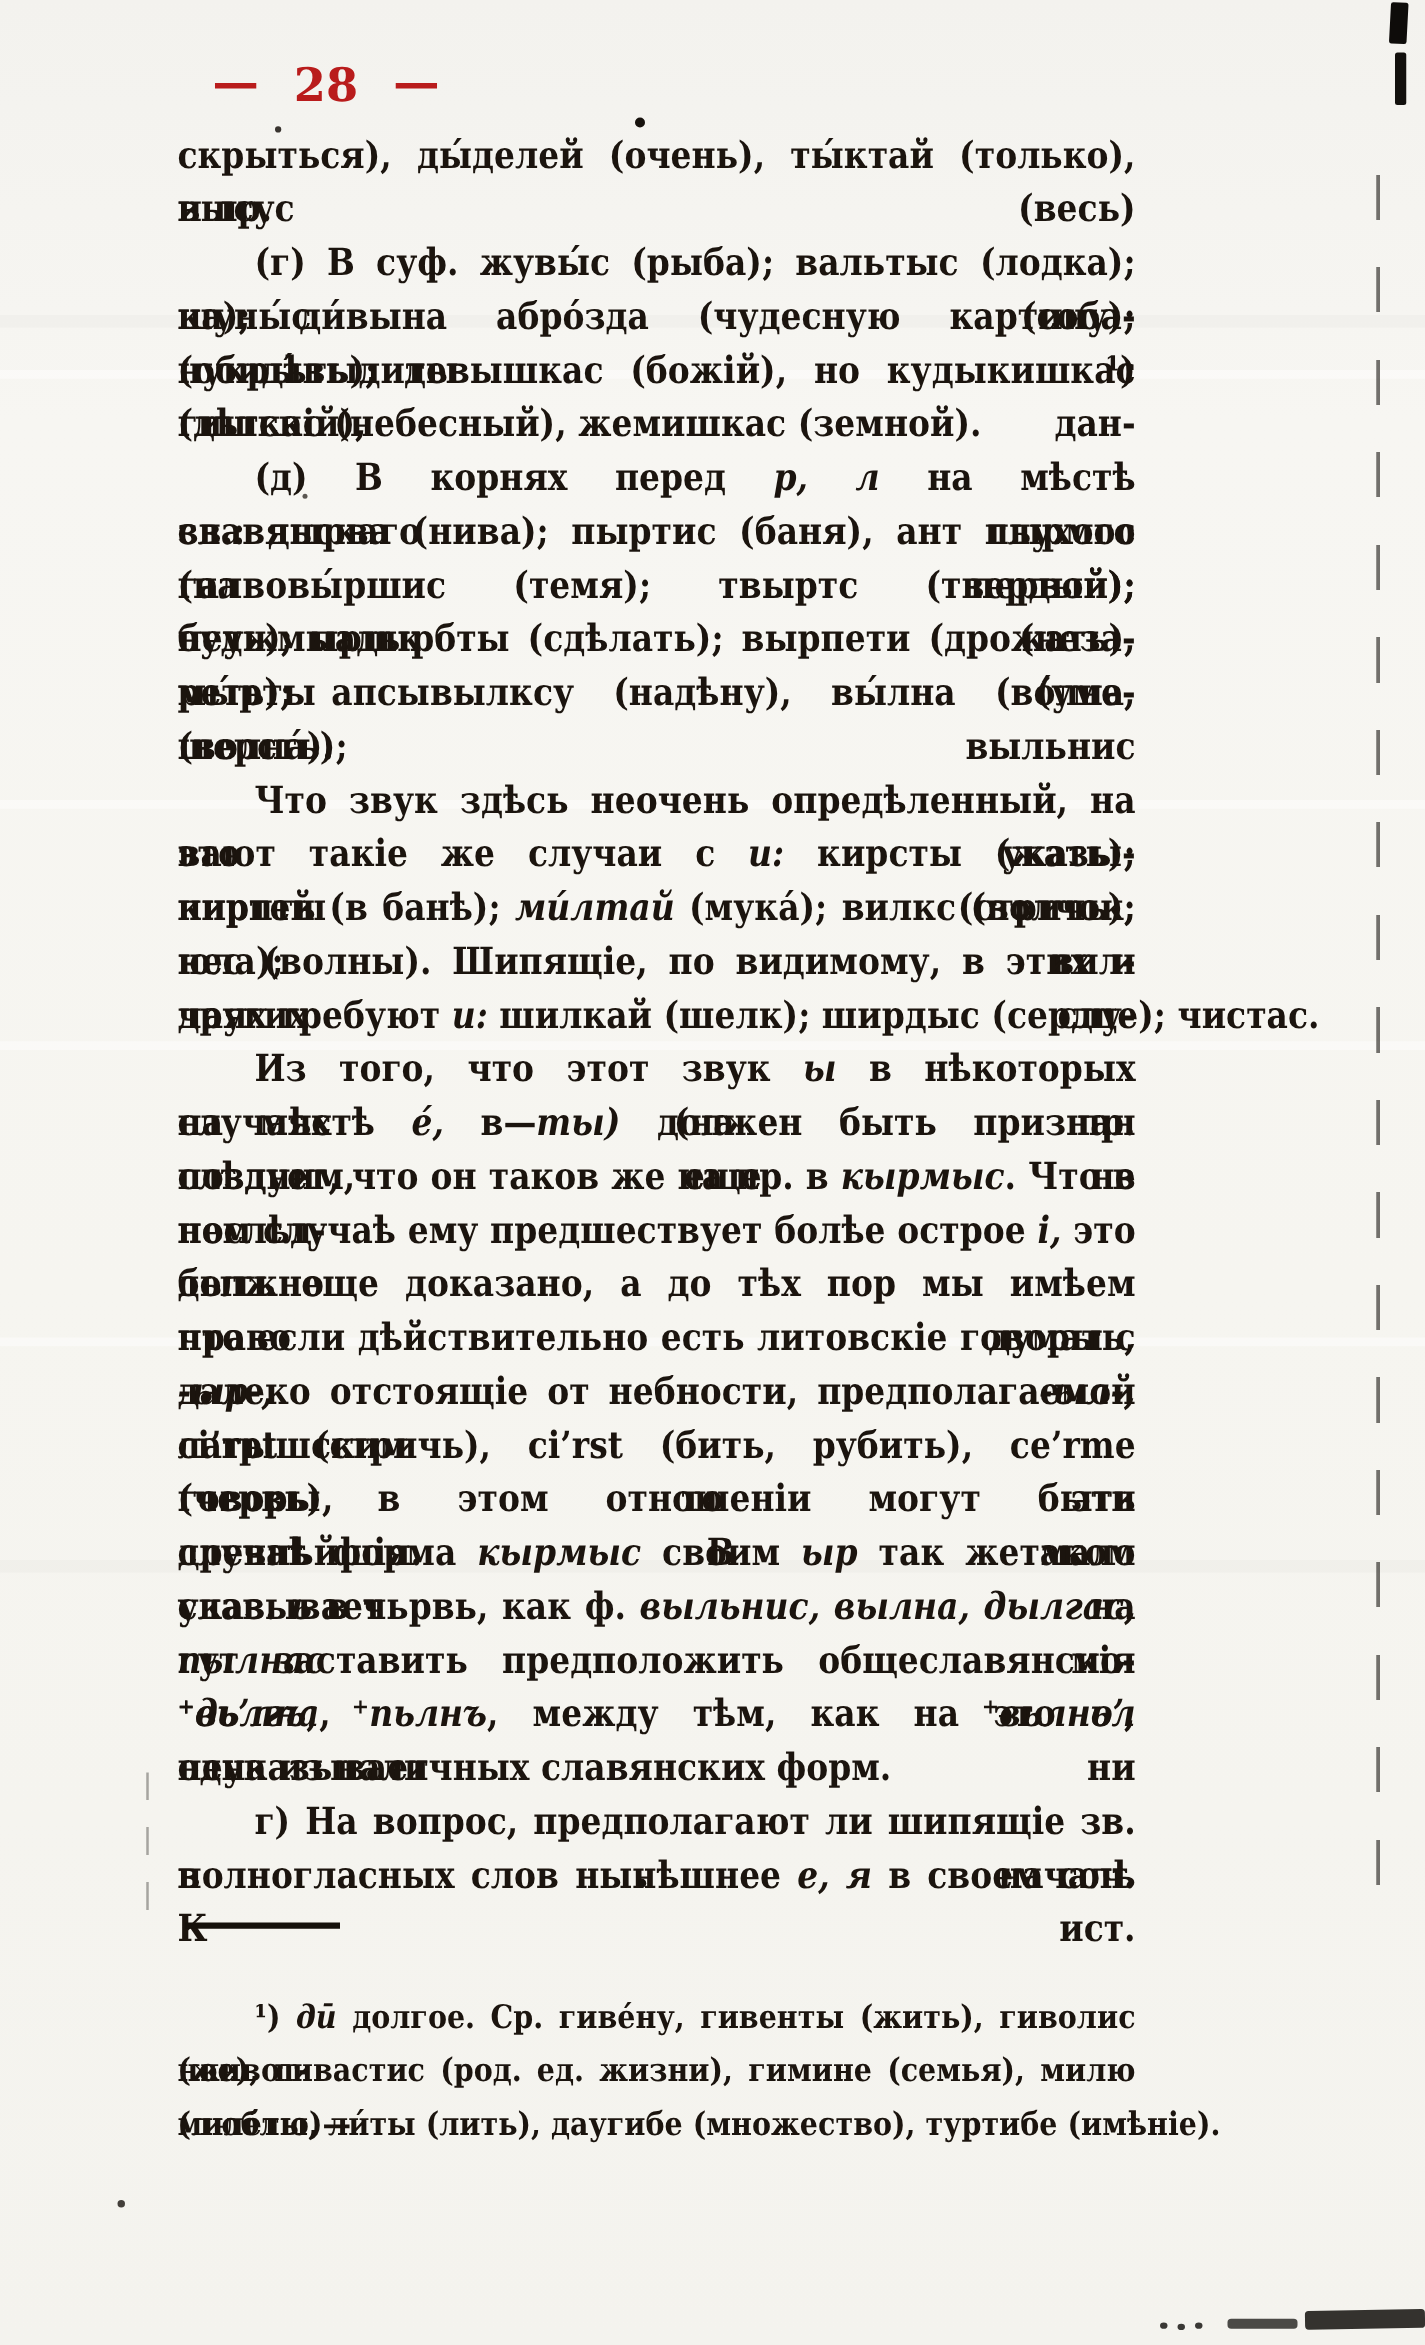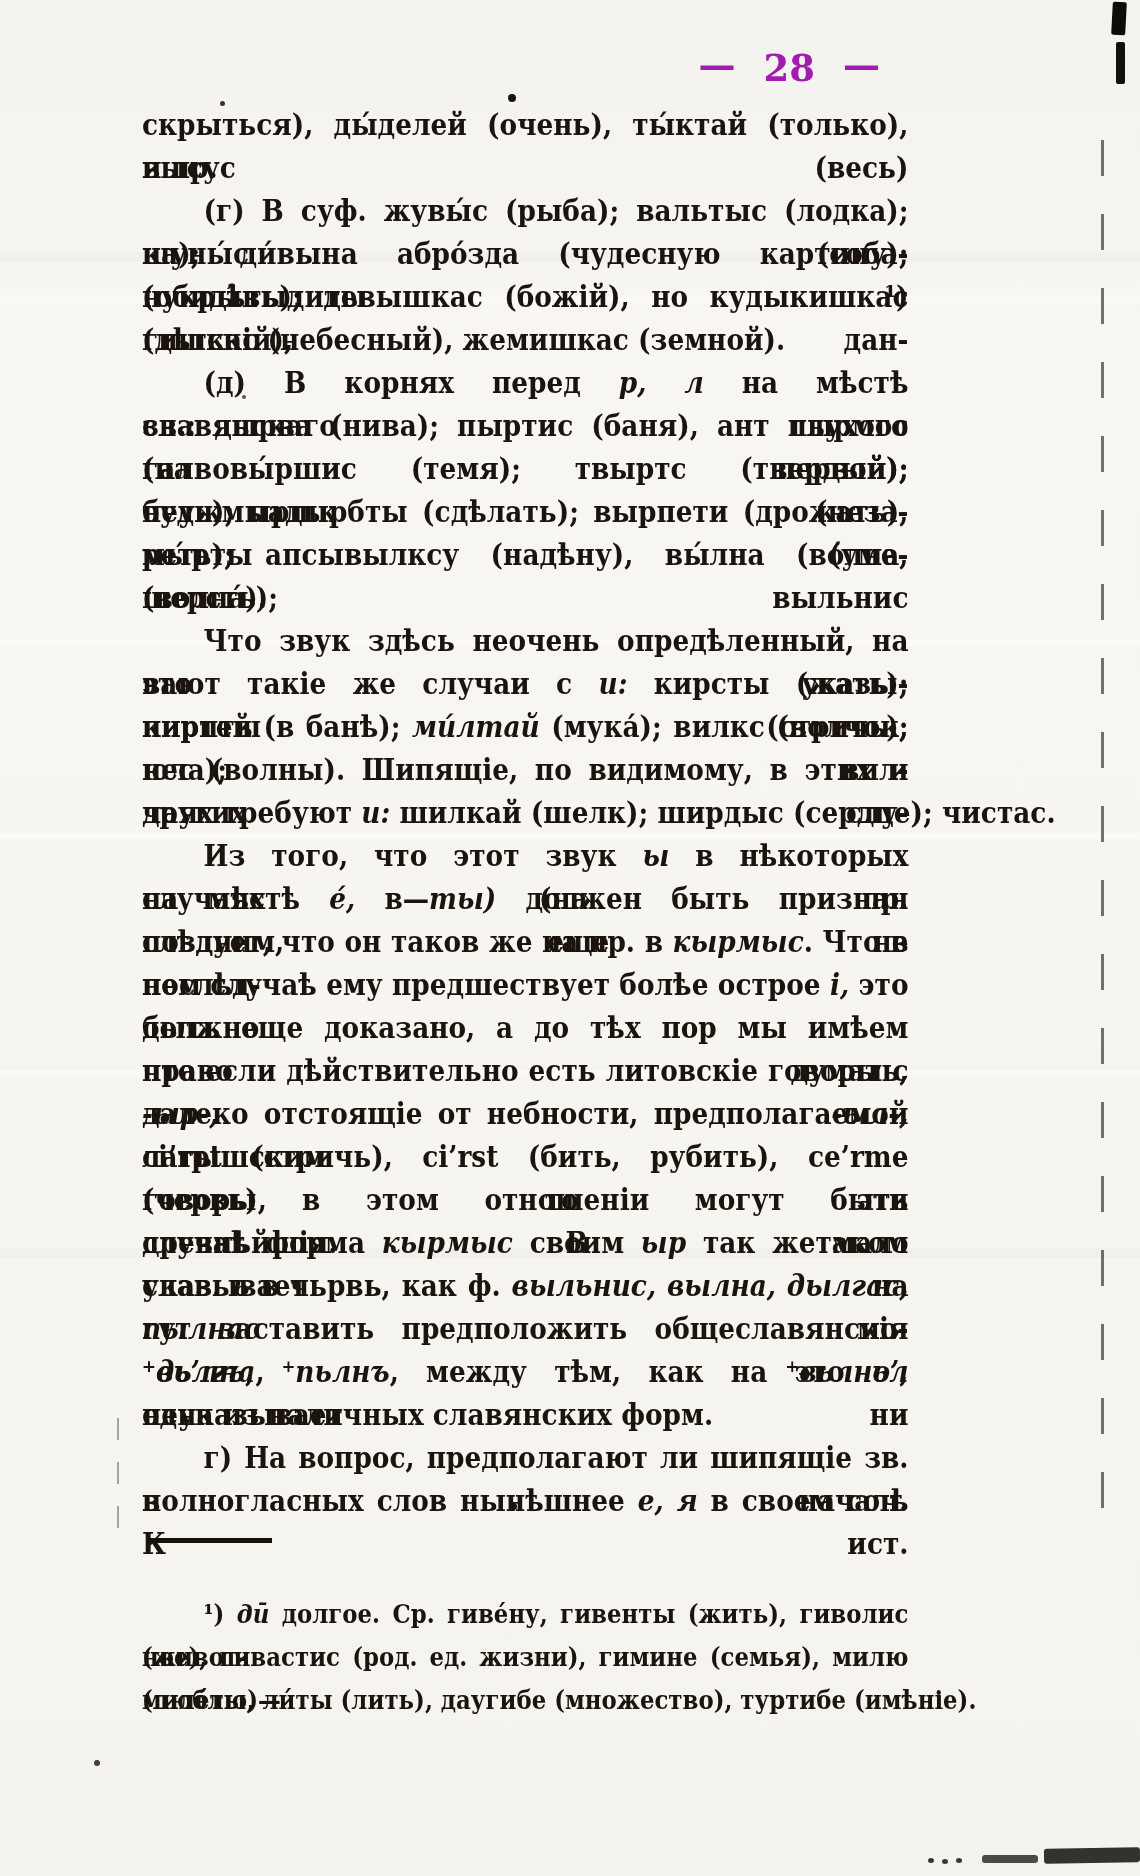--- a/index.html
+++ b/index.html
@@ -13,21 +13,21 @@
   }
   
   .band { position:absolute; left:0; width:1140px; height:7px; background:rgba(255,255,255,.45); pointer-events:none; }
   .band.b1 { top:296px; } .band.b2 { top:640px; } .band.b3 { top:833px; } .band.b4 { top:1070px; }
   .shade { position:absolute; left:0; width:1140px; height:10px; background:rgba(60,55,45,.025); }
   .shade.s1 { top:252px; } .shade.s2 { top:1248px; }
 
   
   .pagehead {
     position:absolute; left:142px; top:46px; width:766px;
-    text-align:right; font-size:37px; font-weight:700; color:#a21caf;
+    text-align:left; font-size:37px; font-weight:700; color:#b91c1c;
   }
   .pagehead .dash { margin:0 28px; position:relative; top:-3px; }
 
   
   .textcol {
     position:absolute; left:142px;
     width:872px;
     transform:scaleX(0.879); transform-origin:0 0;
     font-weight:700;
     color:#1b140e;

